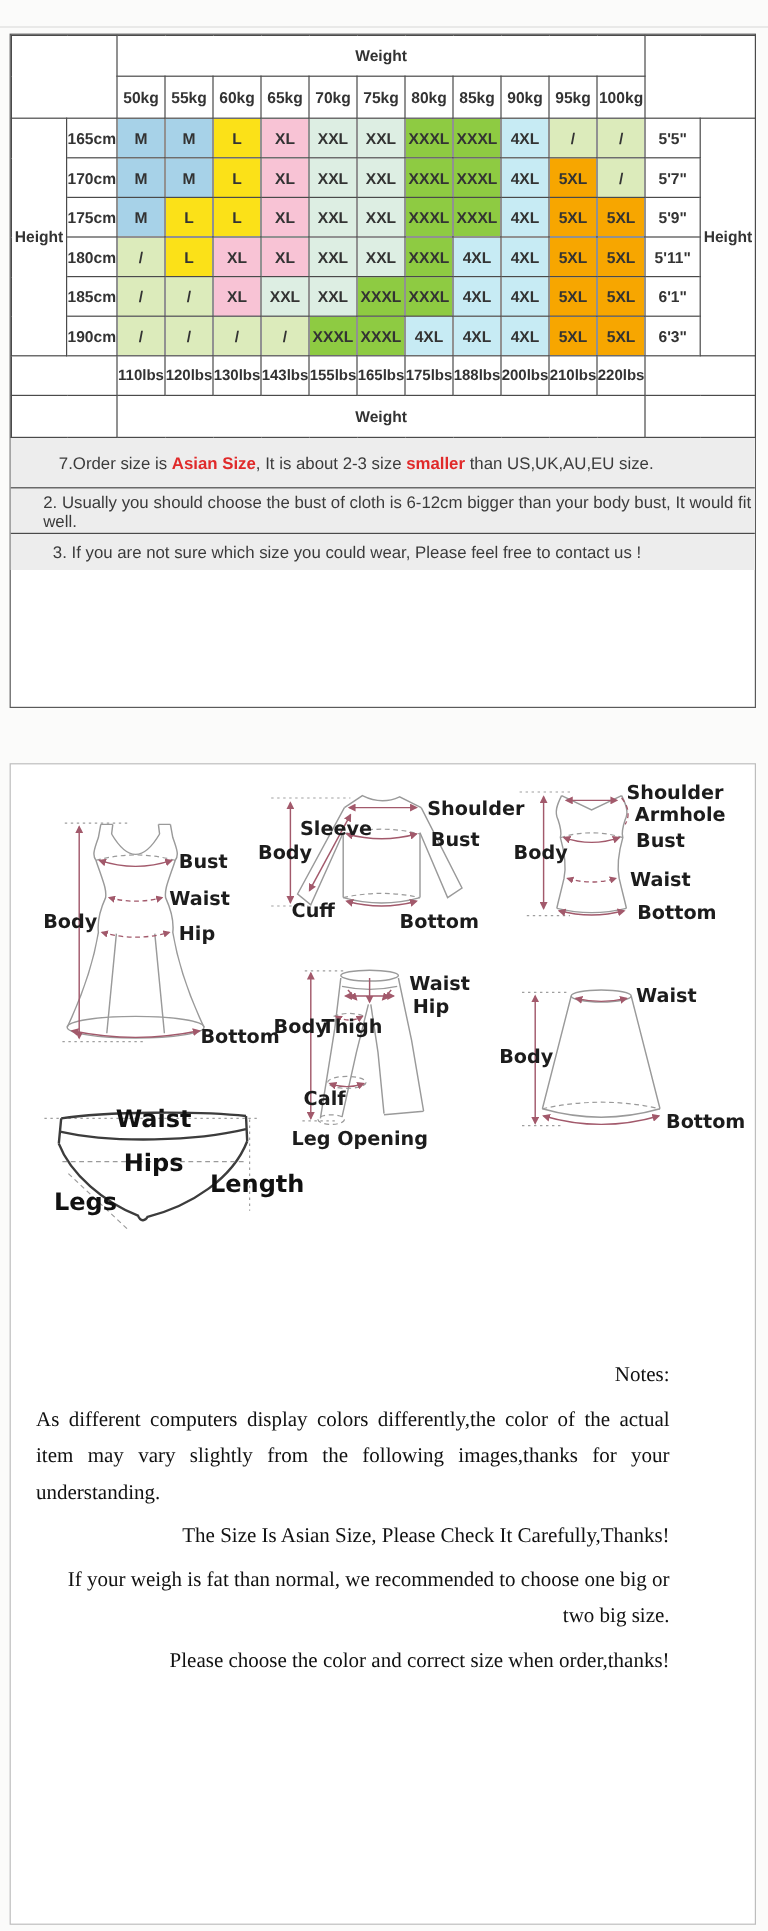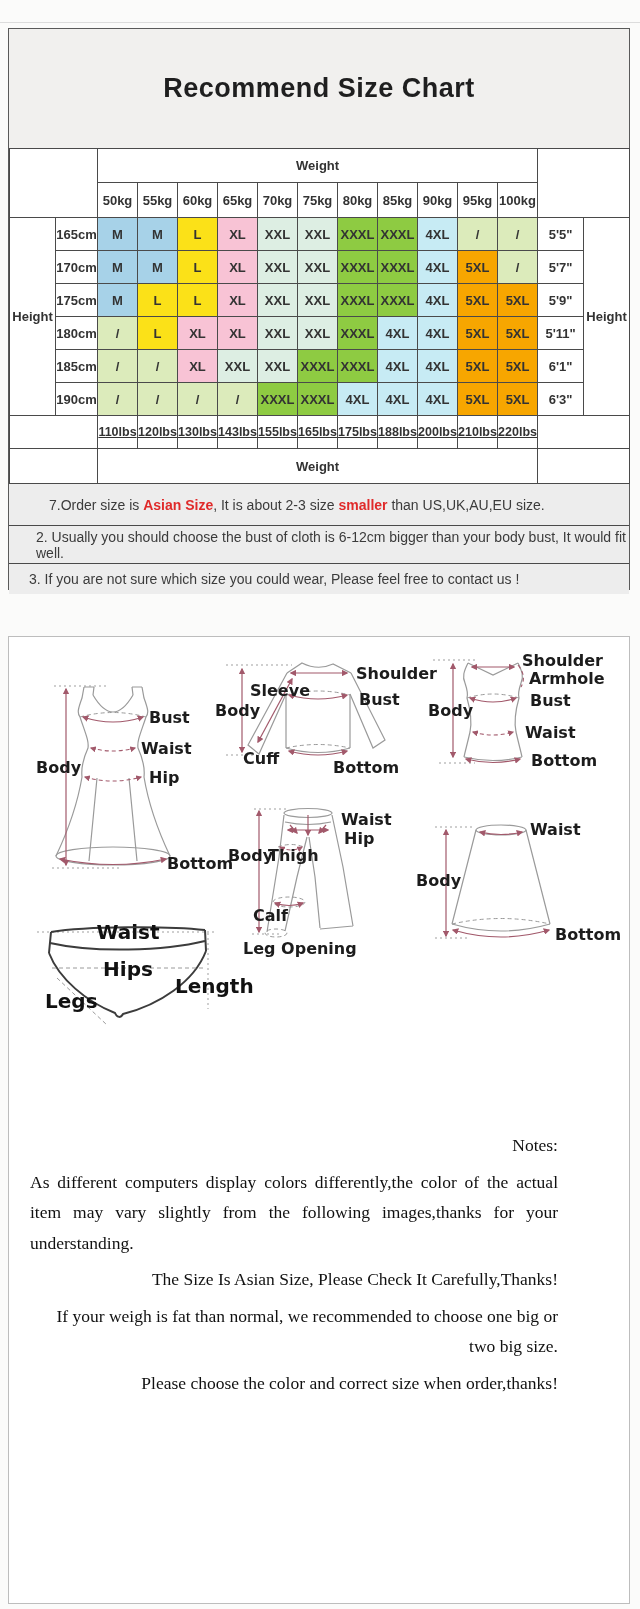--- a/index.html
+++ b/index.html
@@ -14,32 +14,32 @@
   
   .chart-panel{top:28px;height:562px;border:1px solid #5a5a5a;}
   .title-box{height:119px;background:#f1f0ee;display:flex;align-items:center;justify-content:center;}
   .title-box h1{margin:0;font-size:27px;font-weight:bold;color:#1f1f1f;letter-spacing:.5px;}
   table.sizes{border-collapse:collapse;width:620px;table-layout:fixed;}
   table.sizes td{border:1px solid #4a4a4a;text-align:center;vertical-align:middle;
     font-size:13px;color:#333;font-weight:600;padding:0;overflow:hidden;white-space:nowrap;}
   tr.tr-h1 td{height:33px;}
   tr.tr-kg td{height:34px;font-size:13px;}
   tr.tr-data td{height:32px;}
-  tr.tr-lbs td{height:32px;font-size:12.5px;text-decoration:underline;}
+  tr.tr-lbs td{height:32px;font-size:12.5px;}
   tr.tr-h2 td{height:34px;}
   td.hdr{font-size:15px;font-weight:bold;color:#222;background:#fff;}
   td.hlabel{font-size:13.5px;font-weight:bold;color:#222;background:#fff;}
   td.cm,td.ft{background:#fff;font-weight:600;}
   td.blank{background:#fff;}
   td.sz{color:#3a3a3a;}
   .chart-notes{background:#ededed;}
   .cnote{display:flex;align-items:center;font-size:14px;color:#3b3b3b;background:#ededed;}
   .cnote.r1{height:41px;padding-left:40px;}
   .cnote.r2{height:37px;padding-left:27px;border-top:1px solid #4a4a4a;}
-  .cnote.r3{height:30px;padding-left:20px;border-top:1px solid #4a4a4a;}
+  .cnote.r3{height:30px;padding-left:35px;border-top:1px solid #4a4a4a;}
   .cnote .red{color:#e02a2a;font-weight:bold;}
   
   .diagram-panel{top:636px;height:968px;border:1px solid #bdbdbd;}
   .diagram-panel svg{position:absolute;left:0;top:0;}
   .dlab{font-family:"DejaVu Sans", sans-serif;font-size:16px;font-weight:600;fill:#1c1c1c;}
   .dlab-big{font-family:"DejaVu Sans", sans-serif;font-size:20px;font-weight:bold;fill:#111;}
   .garment{stroke:#9a9a9a;stroke-width:1.2;fill:none;}
   .garment-dk{stroke:#3c3c3c;stroke-width:2;fill:none;}
   .meas{stroke:#a2596b;stroke-width:1.2;fill:none;}
   .meas-d{stroke:#a2596b;stroke-width:1.1;fill:none;stroke-dasharray:4 3;}
@@ -49,23 +49,20 @@
     font-family:"Liberation Serif", serif;font-size:17.5px;line-height:30.5px;color:#111;}
   .notes p{margin:0 0 6px 0;text-align:right;}
   .notes p.just{text-align:justify;}
 </style>
 </head>
 <body>
 
 <div class="hairline"></div>
 
 <section class="panel chart-panel">
-  <div class="title-box">
-    <h1>Recommend Size Chart</h1>
-  </div>
 
   <table class="sizes">
       <colgroup>
         <col style="width:46px">
         <col style="width:42px">
         <col style="width:40px">
         <col style="width:40px">
         <col style="width:40px">
         <col style="width:40px">
         <col style="width:40px">

